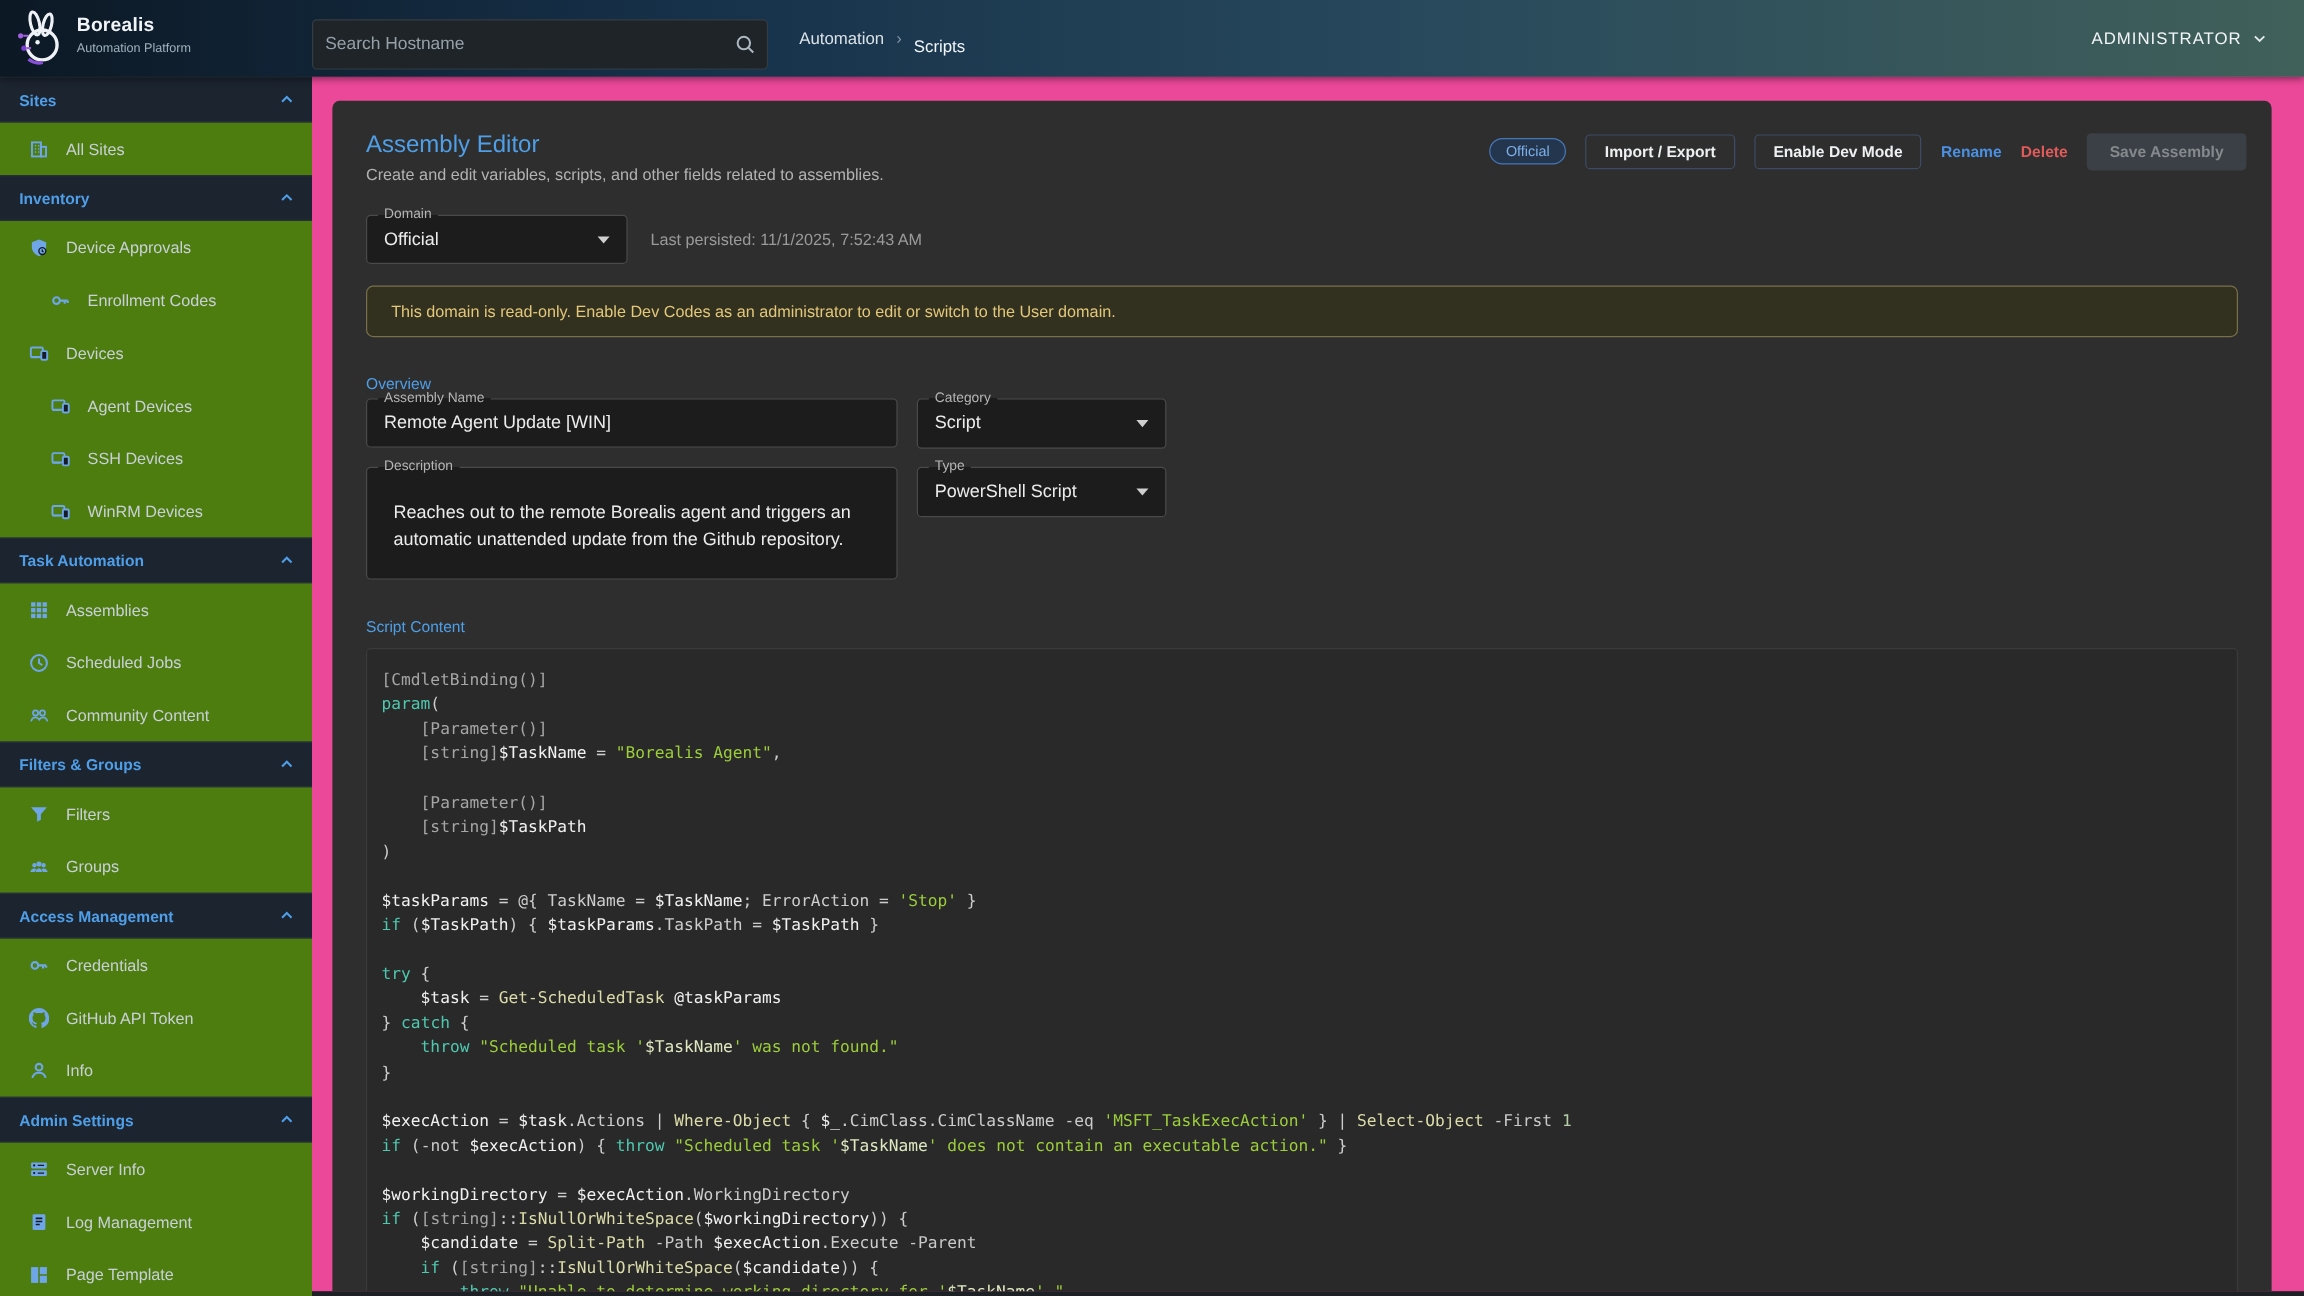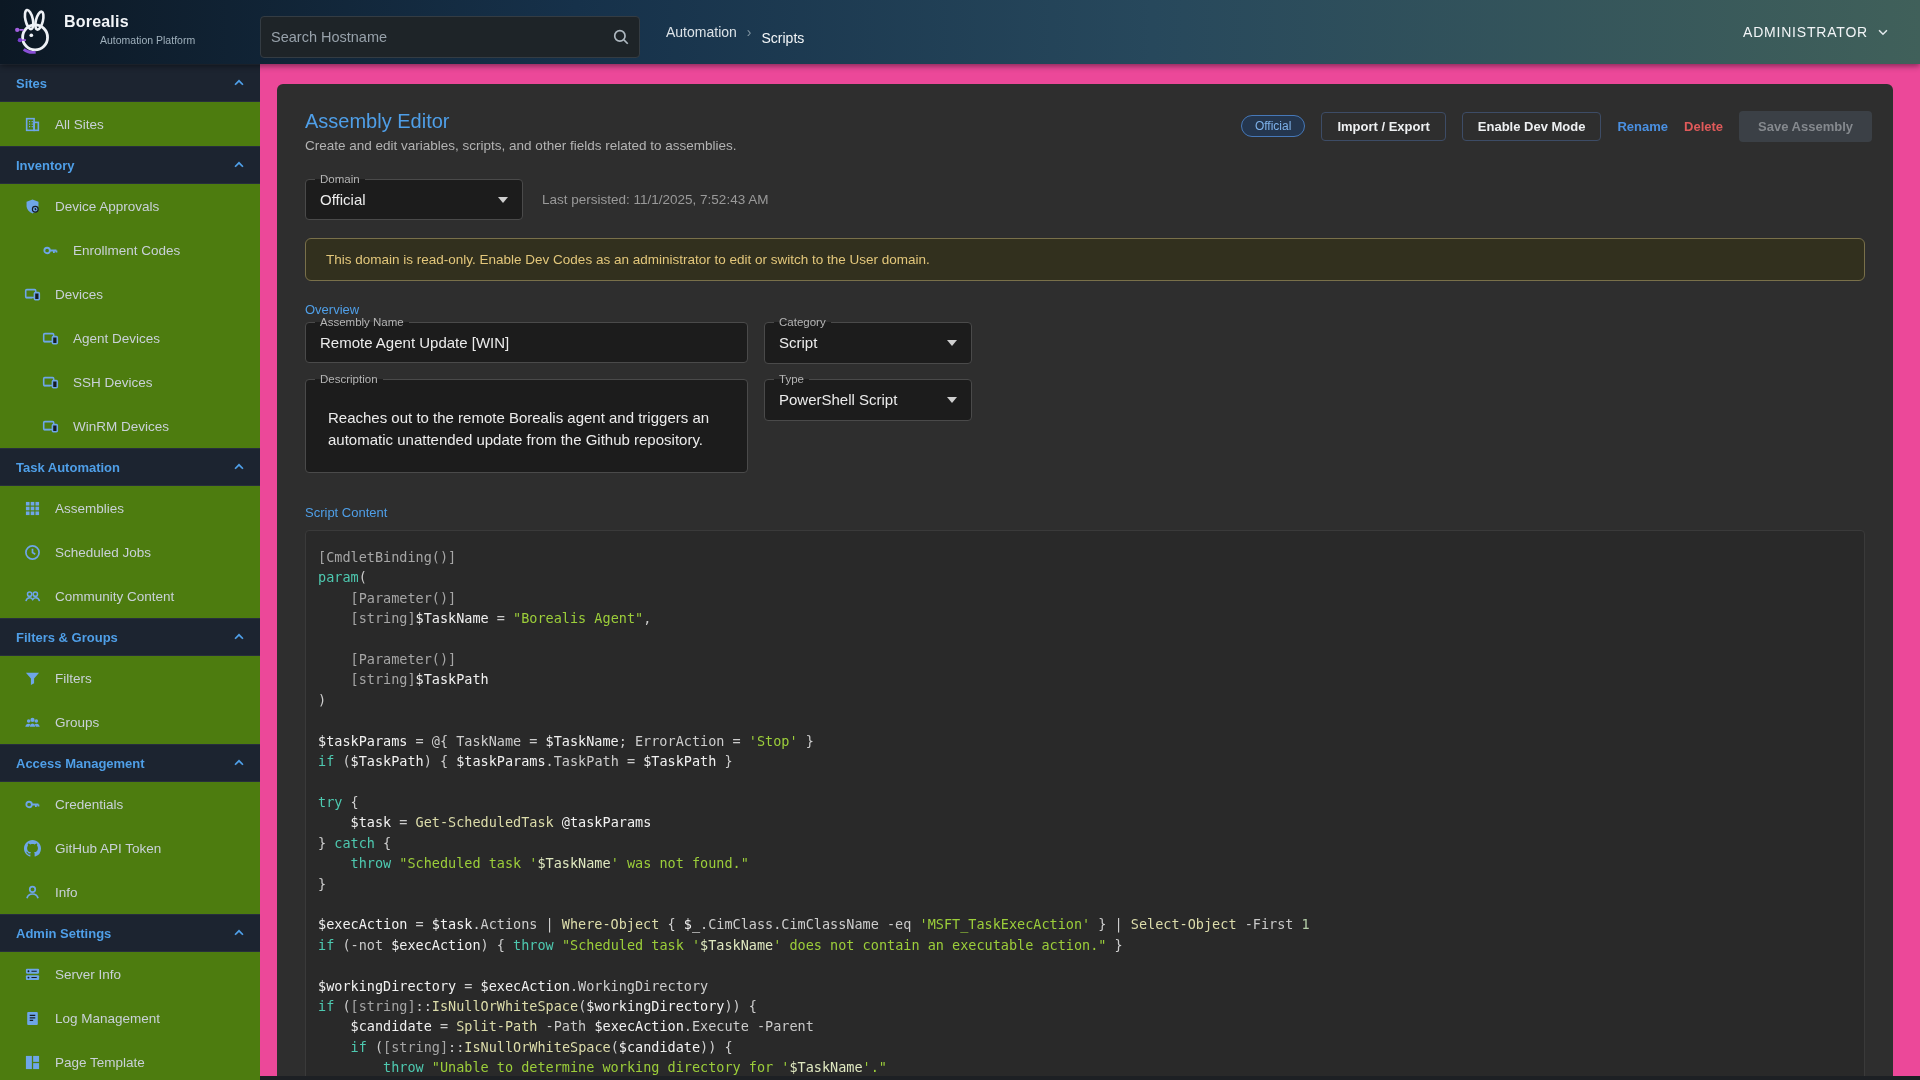--- a/index.html
+++ b/index.html
@@ -6,21 +6,21 @@
   html,body { width:1920px; height:1080px; overflow:hidden; background:#1d2024;
               font-family:"Liberation Sans", sans-serif; }
 
   
   .topbar { position:absolute; left:0; top:0; width:1920px; height:64px;
     background:linear-gradient(90deg,#0c1824 0%,#16314a 30%,#27485c 60%,#40605a 100%);
     box-shadow:0 2px 6px rgba(0,0,0,.45); z-index:30; }
   .logo { position:absolute; left:8px; top:6px; width:52px; height:52px; }
   .brand { position:absolute; left:64px; top:13px; }
   .brand-name { color:#f2f5f8; font-size:16px; font-weight:bold; letter-spacing:.2px; }
-  .brand-tag  { color:#9fb0bc; font-size:10.5px; margin-top:3px;margin-left:36px; }
+  .brand-tag  { color:#9fb0bc; font-size:10.5px; margin-top:3px; }
   .searchwrap { position:absolute; left:260px; top:16px; width:380px; height:42px;
     background:#1e2428; border:1px solid #343c43; border-radius:4px; display:flex; align-items:center; }
   .searchwrap input { flex:1; background:transparent; border:none; outline:none;
     color:#d7dde2; font-size:14.5px; padding:0 10px; font-family:"Liberation Sans",sans-serif; }
   .searchwrap input::placeholder { color:#97a1aa; }
   .search-ic { width:18px; height:18px; margin-right:9px; color:#aeb8c0; flex:none; }
   .crumbs { position:absolute; left:666px; top:0; height:64px; display:flex; align-items:center; gap:10px; }
   .crumb { color:#dbe2e7; font-size:14px; }
   .crumb.last { color:#f3f6f8;margin-top:12px; }
   .crumb-sep { color:#8296a2; font-size:14px; }
@@ -74,21 +74,21 @@
   .domain-row { display:flex; align-items:center; margin-top:26px; }
   .domain-field { width:218px; height:41px; cursor:pointer; }
   .domain-field .field-value { line-height:39px; }
   .persisted { color:#9a9a9a; font-size:13.5px; margin-left:19px; }
 
   .warnbox { margin-top:18px; height:43px; background:var(--c-warning-bg,#32301e);
     border:1px solid var(--c-warning-border,#79704a); border-radius:6px;
     display:flex; align-items:center; padding:0 20px; }
   .warnbox span { color:var(--c-warning-text,#e3c77b); font-size:13.5px; }
 
-  .sec-label { color:var(--c-accent,#4f9fe8); font-size:13px; margin-top:21px; }
+  .sec-label { color:var(--c-accent,#4f9fe8); font-size:13px; margin-top:31px; }
 
   .ovgrid { margin-top:5px; display:grid; grid-template-columns:443px 208px; column-gap:16px; row-gap:15px; align-items:start; }
   .f-name { height:41px; }
   .f-cat, .f-type { height:42px; cursor:pointer; }
   .f-cat .field-value, .f-type .field-value { line-height:40px; }
   .f-desc { height:94px; }
   .f-desc .desc-text { color:#ececec; font-size:15px; line-height:22px; padding:27px 22px 0; }
 
   .script-label { margin-top:32px; }
   .codebox { margin-top:10px; background:#292929; border:1px solid #3a3a3a; border-radius:4px;

